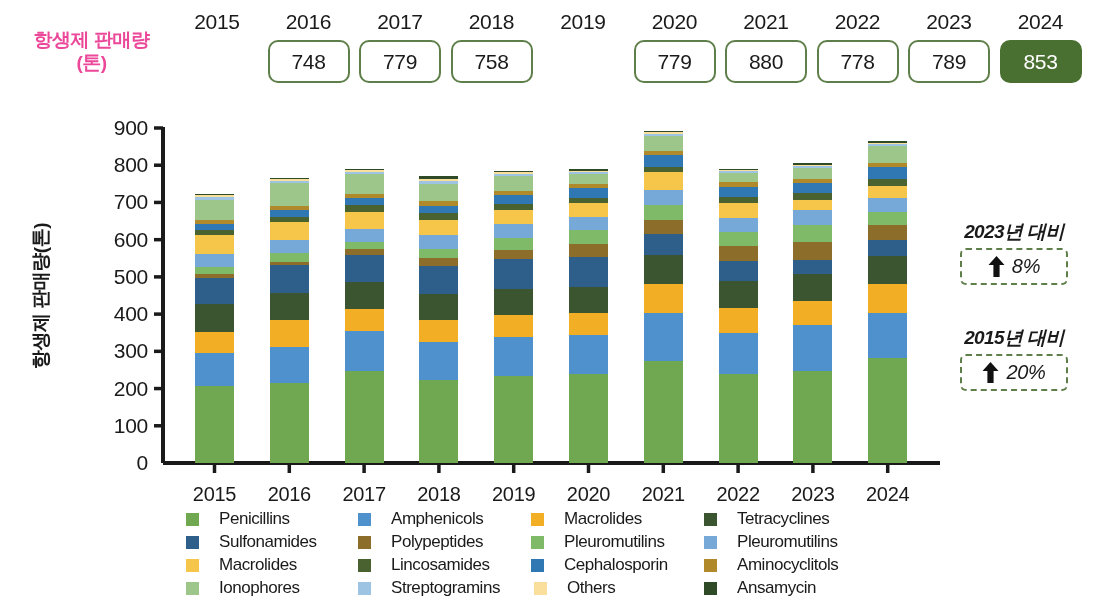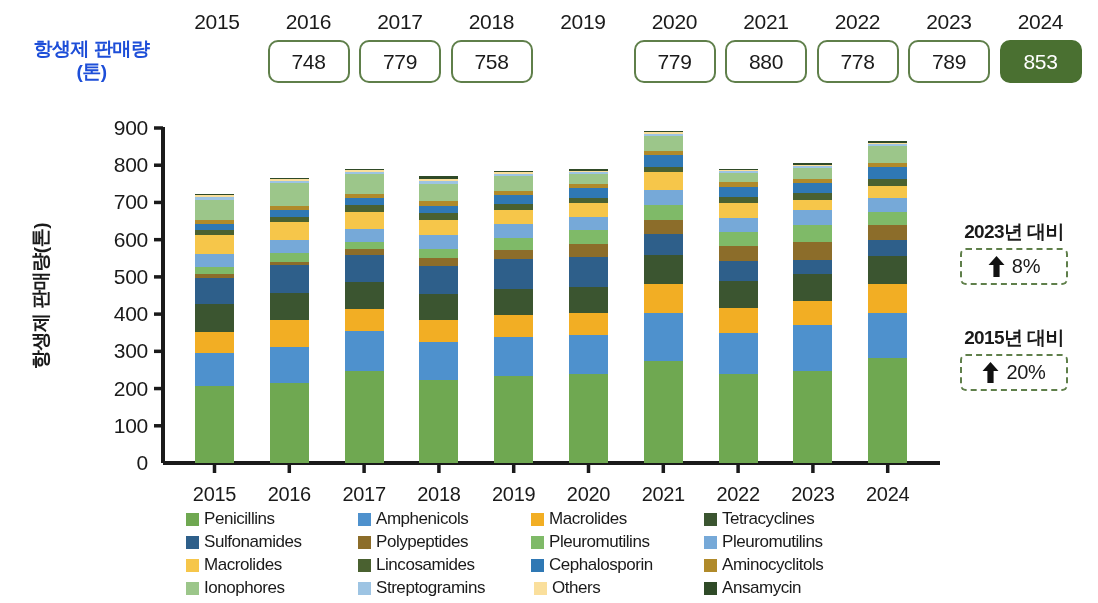--- a/index.html
+++ b/index.html
@@ -19,27 +19,27 @@
   }
 
   
   #summary-strip {
     position: absolute;
     left: 0; top: 0;
     width: 1098px; height: 108px;
   }
   #summary-row-label {
     position: absolute;
-    left: 14px; top: 37px;
+    left: 14px; top: 28px;
     width: 155px;
     text-align: center;
     font-size: 19px;
     line-height: 23px;
     font-weight: 700;
-    color: #1d4ed8;
+    color: #ec4899;
     letter-spacing: -0.5px;
   }
   #summary-row-label .unit { display: block; }
 
   .summary-cell {
     position: absolute;
     top: 10px;
     width: 82px;
   }
   .summary-year {
@@ -123,20 +123,21 @@
     font-size: 20px;
     color: #1a1a1a;
     letter-spacing: -0.3px;
   }
 
   
   .callout {
     position: absolute;
     width: 152px;
     text-align: center;
+    font-style: italic;
   }
   .callout-title {
     font-size: 19px;
     font-weight: 700;
     letter-spacing: -0.6px;
     color: #1a1a1a;
     line-height: 23px;
   }
   .callout-box {
     margin: 5px auto 0;
@@ -160,21 +161,21 @@
   
   #legend {
     position: absolute;
     left: 186px; top: 508px;
     width: 760px; height: 92px;
   }
   .legend-item {
     position: absolute;
     display: flex;
     align-items: center;
-    gap: 5px;
+    gap: 20px;
     height: 22px;
   }
   .legend-swatch {
     width: 13px; height: 13px;
     flex: 0 0 13px;
     display: block;
   }
   .legend-label {
     font-size: 17px;
     color: #1a1a1a;

